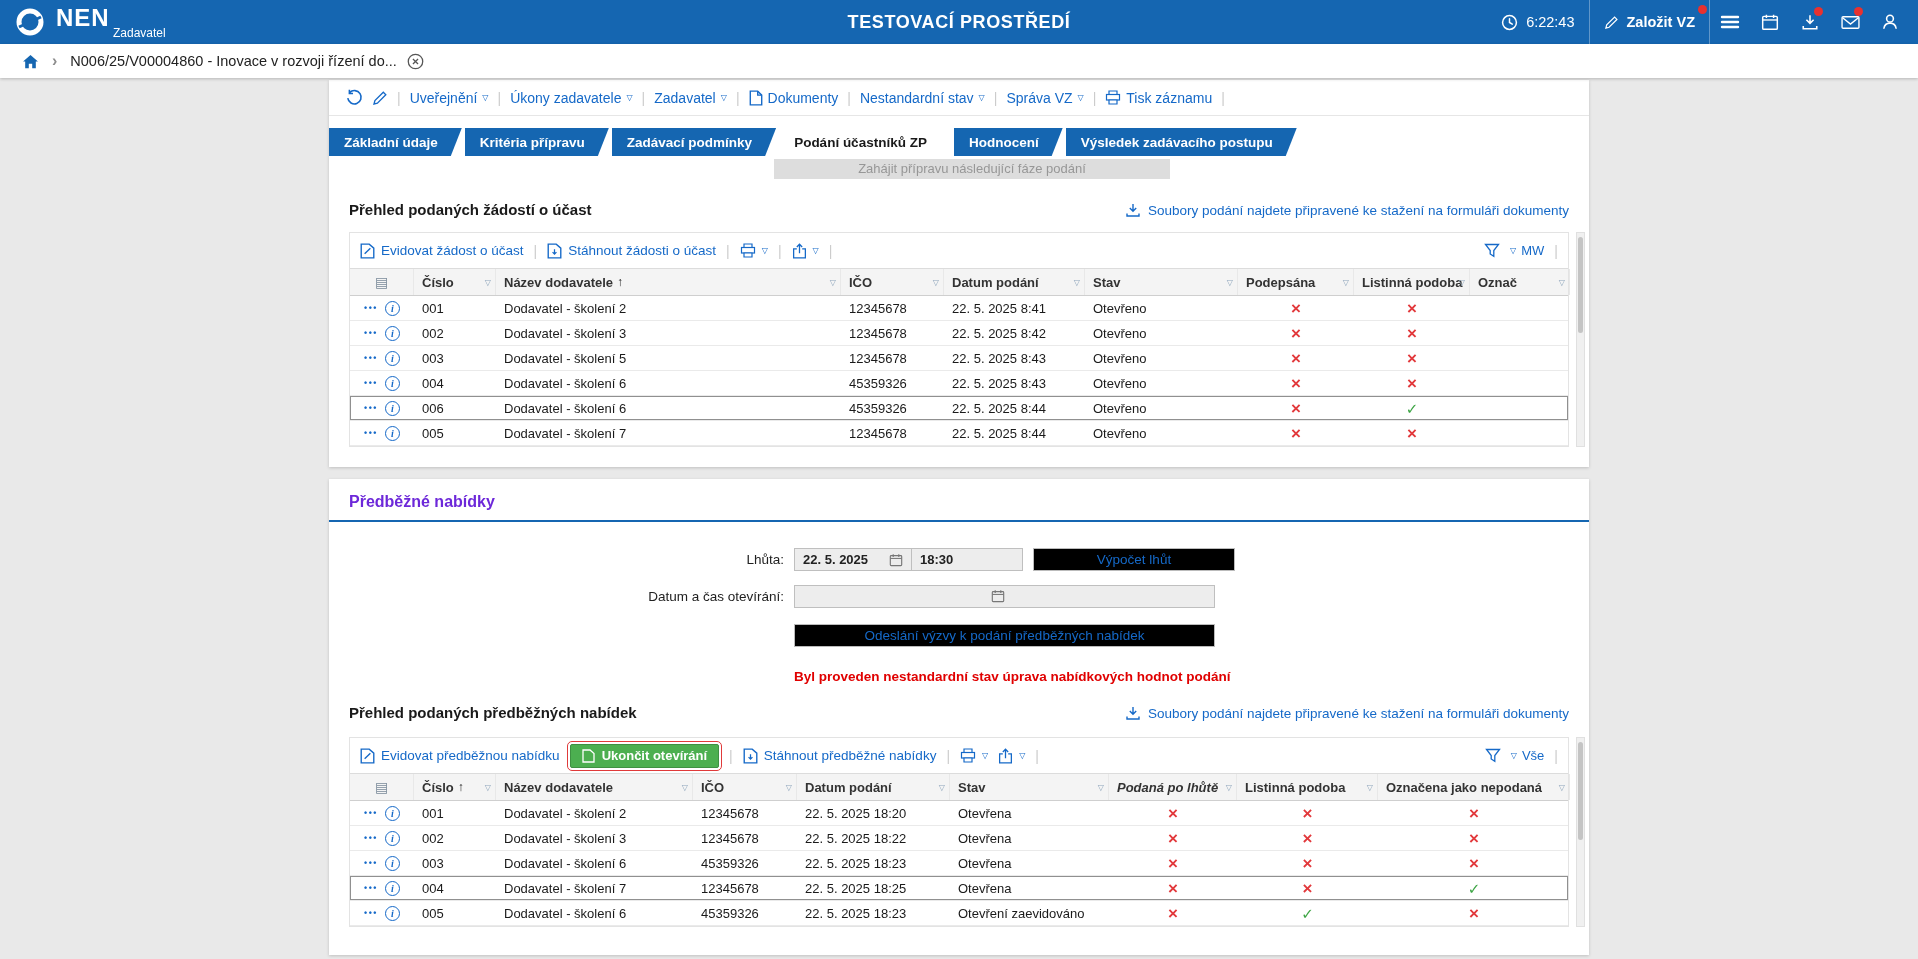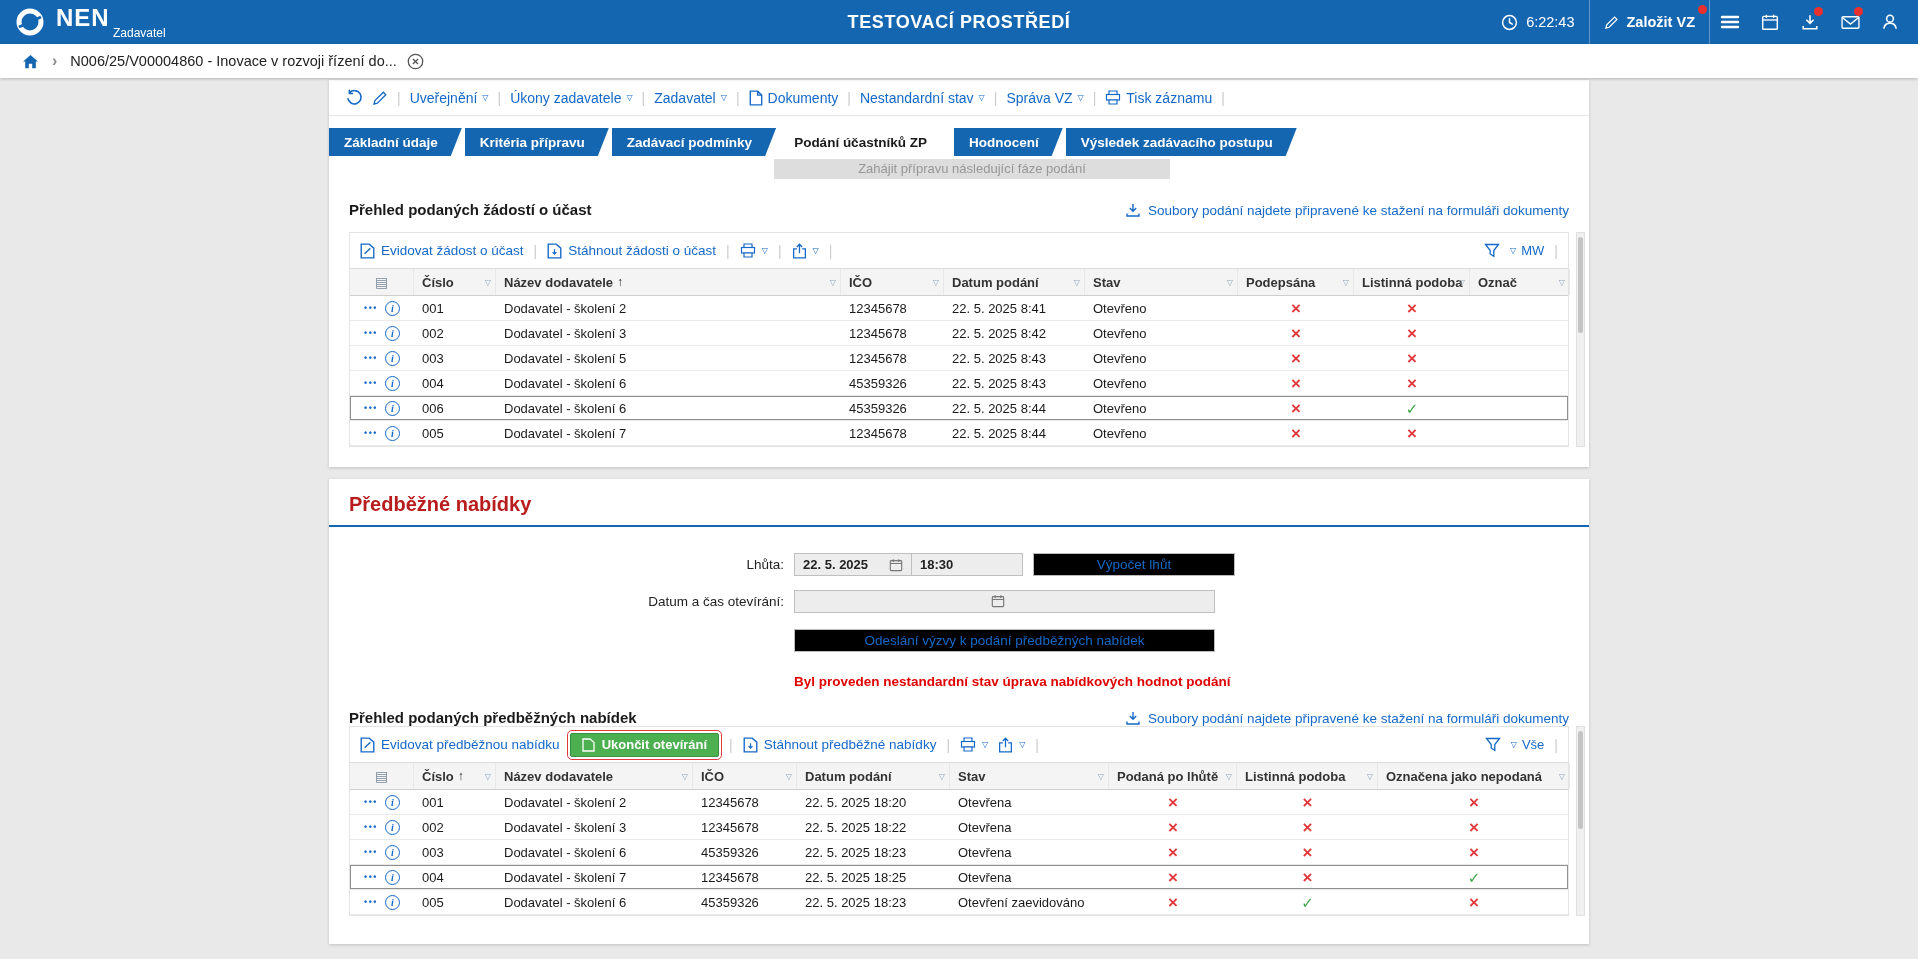--- a/index.html
+++ b/index.html
@@ -64,21 +64,21 @@
 .icon-td{display:flex;align-items:center;gap:7px;justify-content:center;padding:0 4px}
 .dots{color:#1569C8;font-size:9px;letter-spacing:1.5px;font-weight:bold}
 .info{width:15px;height:15px;border:1.4px solid #1569C8;border-radius:50%;color:#1569C8;font-size:10px;font-weight:bold;font-style:italic;display:flex;align-items:center;justify-content:center;font-family:"Liberation Serif",serif;flex:0 0 auto}
 .mark{display:flex;align-items:center;justify-content:center}
 .x-mark{color:#E2383B;font-size:17px;font-weight:bold;line-height:1}
 .ok-mark{color:#3DA544;font-size:15px;font-weight:bold;line-height:1}
 .vscroll{position:absolute;top:0;right:-16px;width:9px;height:100%;background:#F0F0F0;border:1px solid #E0E0E0}
 .vthumb{position:absolute;left:1px;right:1px;background:#C4C4C4;border-radius:3px}
 
 .card2{margin-top:12px;padding-bottom:28px}
-.pn-title{font-size:20px;font-weight:bold;color:#b91c1c;padding:14px 20px 9px;border-bottom:2px solid #1566B1}
+.pn-title{font-size:16px;font-weight:bold;color:#6d28d9;padding:14px 20px 9px;border-bottom:2px solid #1566B1}
 .form{margin-top:26px}
 .form-row{display:flex;align-items:center;margin-top:14px}
 .form-row.first{margin-top:12px}
 .f-label{width:455px;text-align:right;font-size:13.5px;color:#222;flex:0 0 auto}
 .f-fields{display:flex;align-items:center;margin-left:10px}
 .f-box{height:23px;background:#EDEDED;border:1px solid #BFBFBF;display:flex;align-items:center;padding:0 8px;font-size:13px;font-weight:bold;color:#222}
 .f-date{width:118px;justify-content:space-between}
 .f-time{width:112px;margin-left:-1px}
 .f-btn{height:23px;background:#000000;border:1px solid #BBBBBB;color:#1569C8;font-size:13.5px;display:flex;align-items:center;justify-content:center;cursor:pointer;font-family:inherit}
 .f-calc{width:202px;margin-left:10px}
@@ -497,21 +497,21 @@
         <span class="sect-title">Přehled podaných předběžných nabídek</span>
         <span class="files-link">
           <svg width="16" height="16" viewBox="0 0 16 16">
               <path d="M8 2 v7 M4.8 6 L8 9.2 11.2 6" fill="none" stroke="#1569C8" stroke-width="1.4"></path>
               <path d="M2 11.5 v2.5 h12 v-2.5" fill="none" stroke="#1569C8" stroke-width="1.4"></path>
             </svg>
           <span>Soubory podání najdete připravené ke stažení na formuláři dokumenty</span>
         </span>
       </div>
 
-      <div class="grid-wrap" style="margin-top:0">
+      <div class="grid-wrap" style="margin-top:16px">
         <div class="tbl-toolbar">
           <span class="tb-link">
             <svg width="15" height="16" viewBox="0 0 13 14">
                 <path d="M1 1 h7 L12 4.5 V13 H1 Z" fill="none" stroke="#1569C8" stroke-width="1.2"></path>
                 <path d="M4 9.5 l5-5" stroke="#1569C8" stroke-width="1.2"></path>
               </svg>
             <span>Evidovat předběžnou nabídku</span>
           </span>
           <button class="green-btn">
             <svg width="13" height="14" viewBox="0 0 13 14">
@@ -575,21 +575,21 @@
                 <span class="th-caret">▽</span>
               </div>
               <div class="th" style="width: 153px;">
                 <span>Datum podání</span>
                 <span class="th-caret">▽</span>
               </div>
               <div class="th" style="width: 159px;">
                 <span>Stav</span>
                 <span class="th-caret">▽</span>
               </div>
-              <div class="th" style="width: 128px;">
+              <div class="th" style="width: 128px; font-style: italic;">
                 <span>Podaná po lhůtě</span>
                 <span class="th-caret">▽</span>
               </div>
               <div class="th" style="width: 141px;">
                 <span>Listinná podoba</span>
                 <span class="th-caret">▽</span>
               </div>
               <div class="th" style="width: 192px;">
                 <span>Označena jako nepodaná</span>
                 <span class="th-caret">▽</span>

